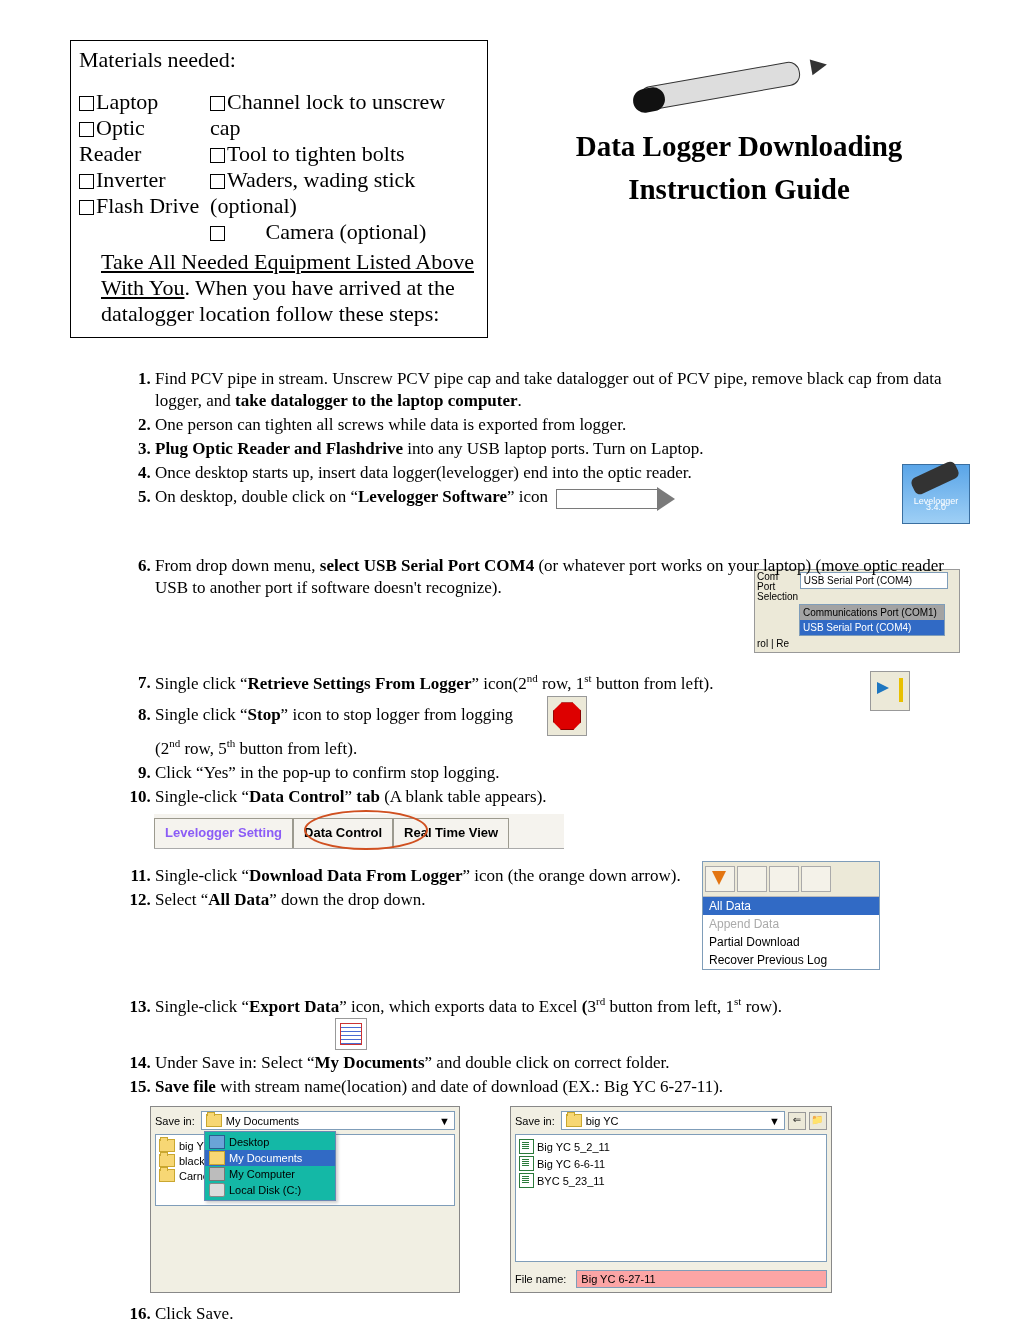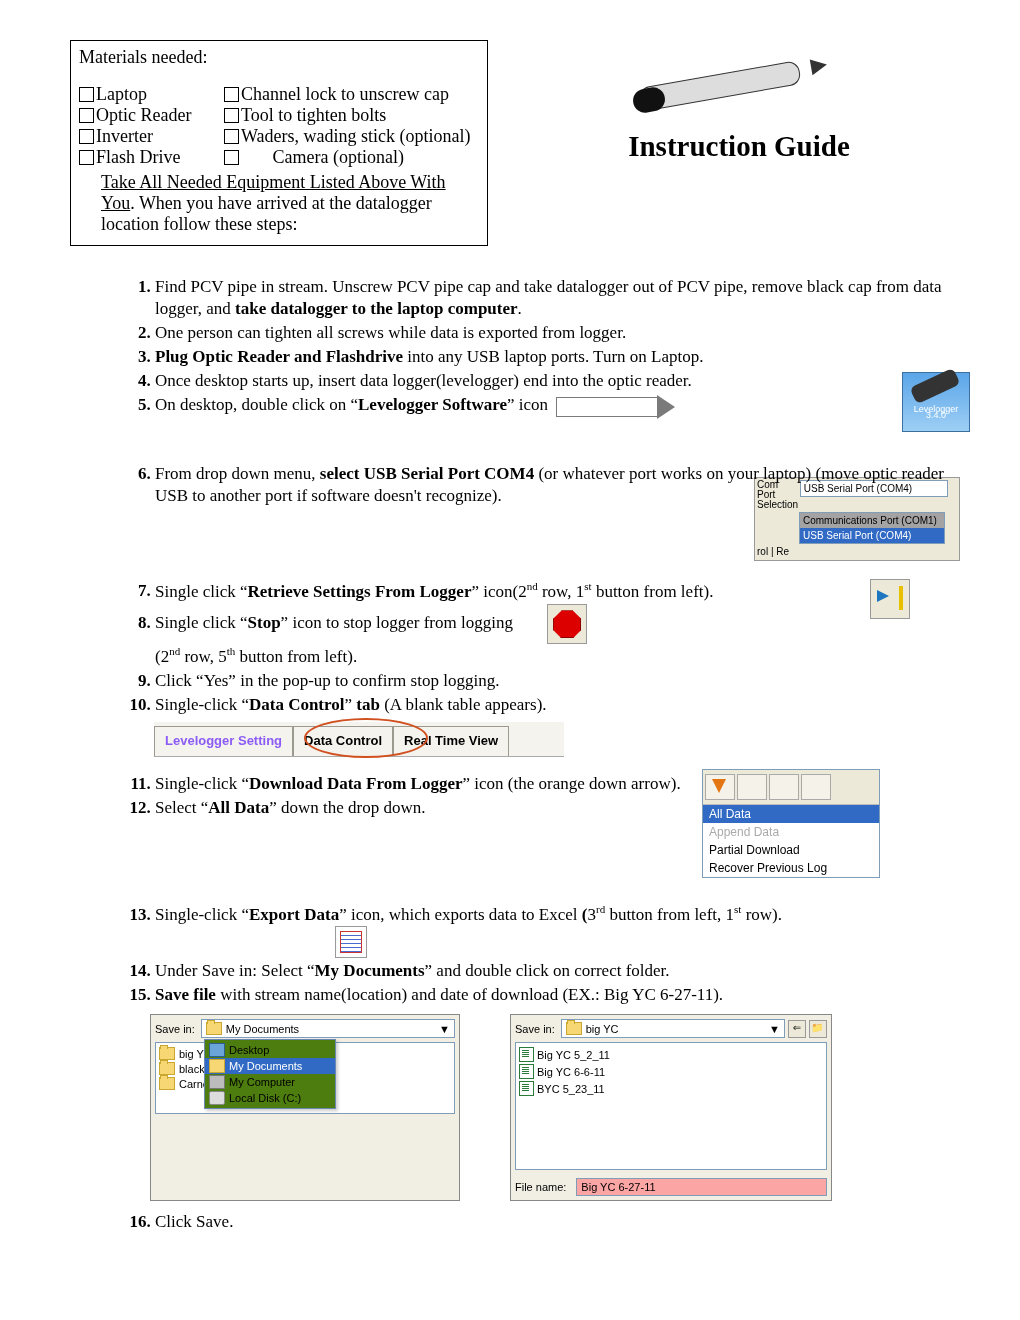--- a/index.html
+++ b/index.html
@@ -10,21 +10,21 @@
     background: #fff;
     color: #000;
     width: 1020px;
   }
   .page { padding: 40px 60px 40px 70px; }
   .top { display: flex; align-items: flex-start; }
   .mat-box {
     border: 1px solid #000;
     width: 400px;
     padding: 6px 8px 10px 8px;
-    font-size: 18px;
+    font-size: 22px;
   }
   .mat-title { margin-bottom: 16px; }
   .mat-cols { display: flex; }
   .mat-col1 { width: 145px; }
   .mat-col2 { }
   .cb {
     display: inline-block;
     width: 13px; height: 13px;
     border: 1px solid #000;
     vertical-align: -2px;
@@ -289,21 +289,21 @@
     border: 1px solid #7f9db9;
     margin: 0 4px 4px 4px;
     height: 64px;
     padding: 3px;
     position: relative;
   }
   .dlg .filearea .fi { display: flex; align-items: center; padding: 1px 0; }
   .dlg .popup {
     position: absolute;
     left: 48px; top: -4px;
-    background: #4d7c0f;
+    background: #14b8a6;
     border: 1px solid #6b87b3;
     padding: 2px 0;
     width: 130px;
     font-size: 11px;
     box-shadow: 2px 2px 3px rgba(0,0,0,.2);
     z-index: 2;
   }
   .dlg .popup .pi { display: flex; align-items: center; padding: 1px 4px; }
   .dlg .popup .pi.sel { background: #316ac5; color: #fff; }
   .dlg .popup .pi .ic { width: 14px; height: 12px; margin-right: 4px; }
@@ -370,20 +370,21 @@
       <div class="mat-note">
         <span class="underline">Take All Needed Equipment Listed Above With You</span><span>. When you have arrived at the datalogger location follow these steps:</span>
       </div>
     </div>
     <div class="right-top">
       <div class="pen">
         <div class="body"></div>
           <div class="tip"></div>
           <div class="cap"></div>
       </div>
+      <h1>Data Logger Downloading</h1>
       <h1>Instruction Guide</h1>
     </div>
   </div>
 
   <ol>
     <li><span>Find PCV pipe in stream. Unscrew PCV pipe cap and take datalogger out of PCV pipe, remove black cap from data logger, and </span><b>take datalogger to the laptop computer</b>.</li>
     <li><span>One person can tighten all screws while data is exported from logger.</span></li>
     <li><b>Plug Optic Reader and Flashdrive</b><span> into any USB laptop ports. Turn on Laptop.</span></li>
     <li><span>Once desktop starts up, insert data logger(levelogger) end into the optic reader.</span></li>
     <li style="position:relative;">

